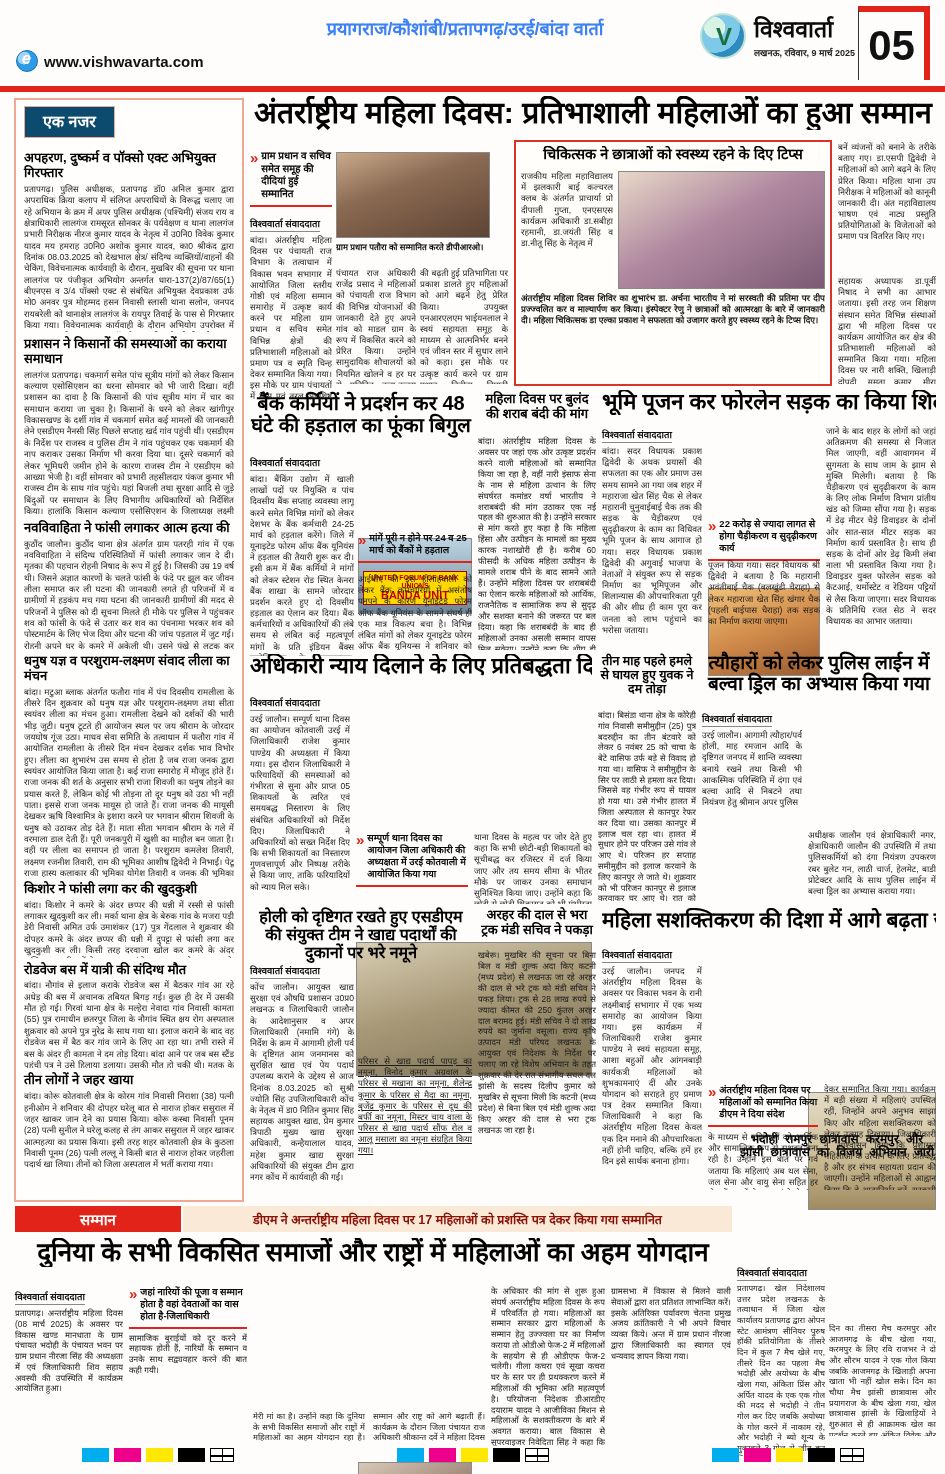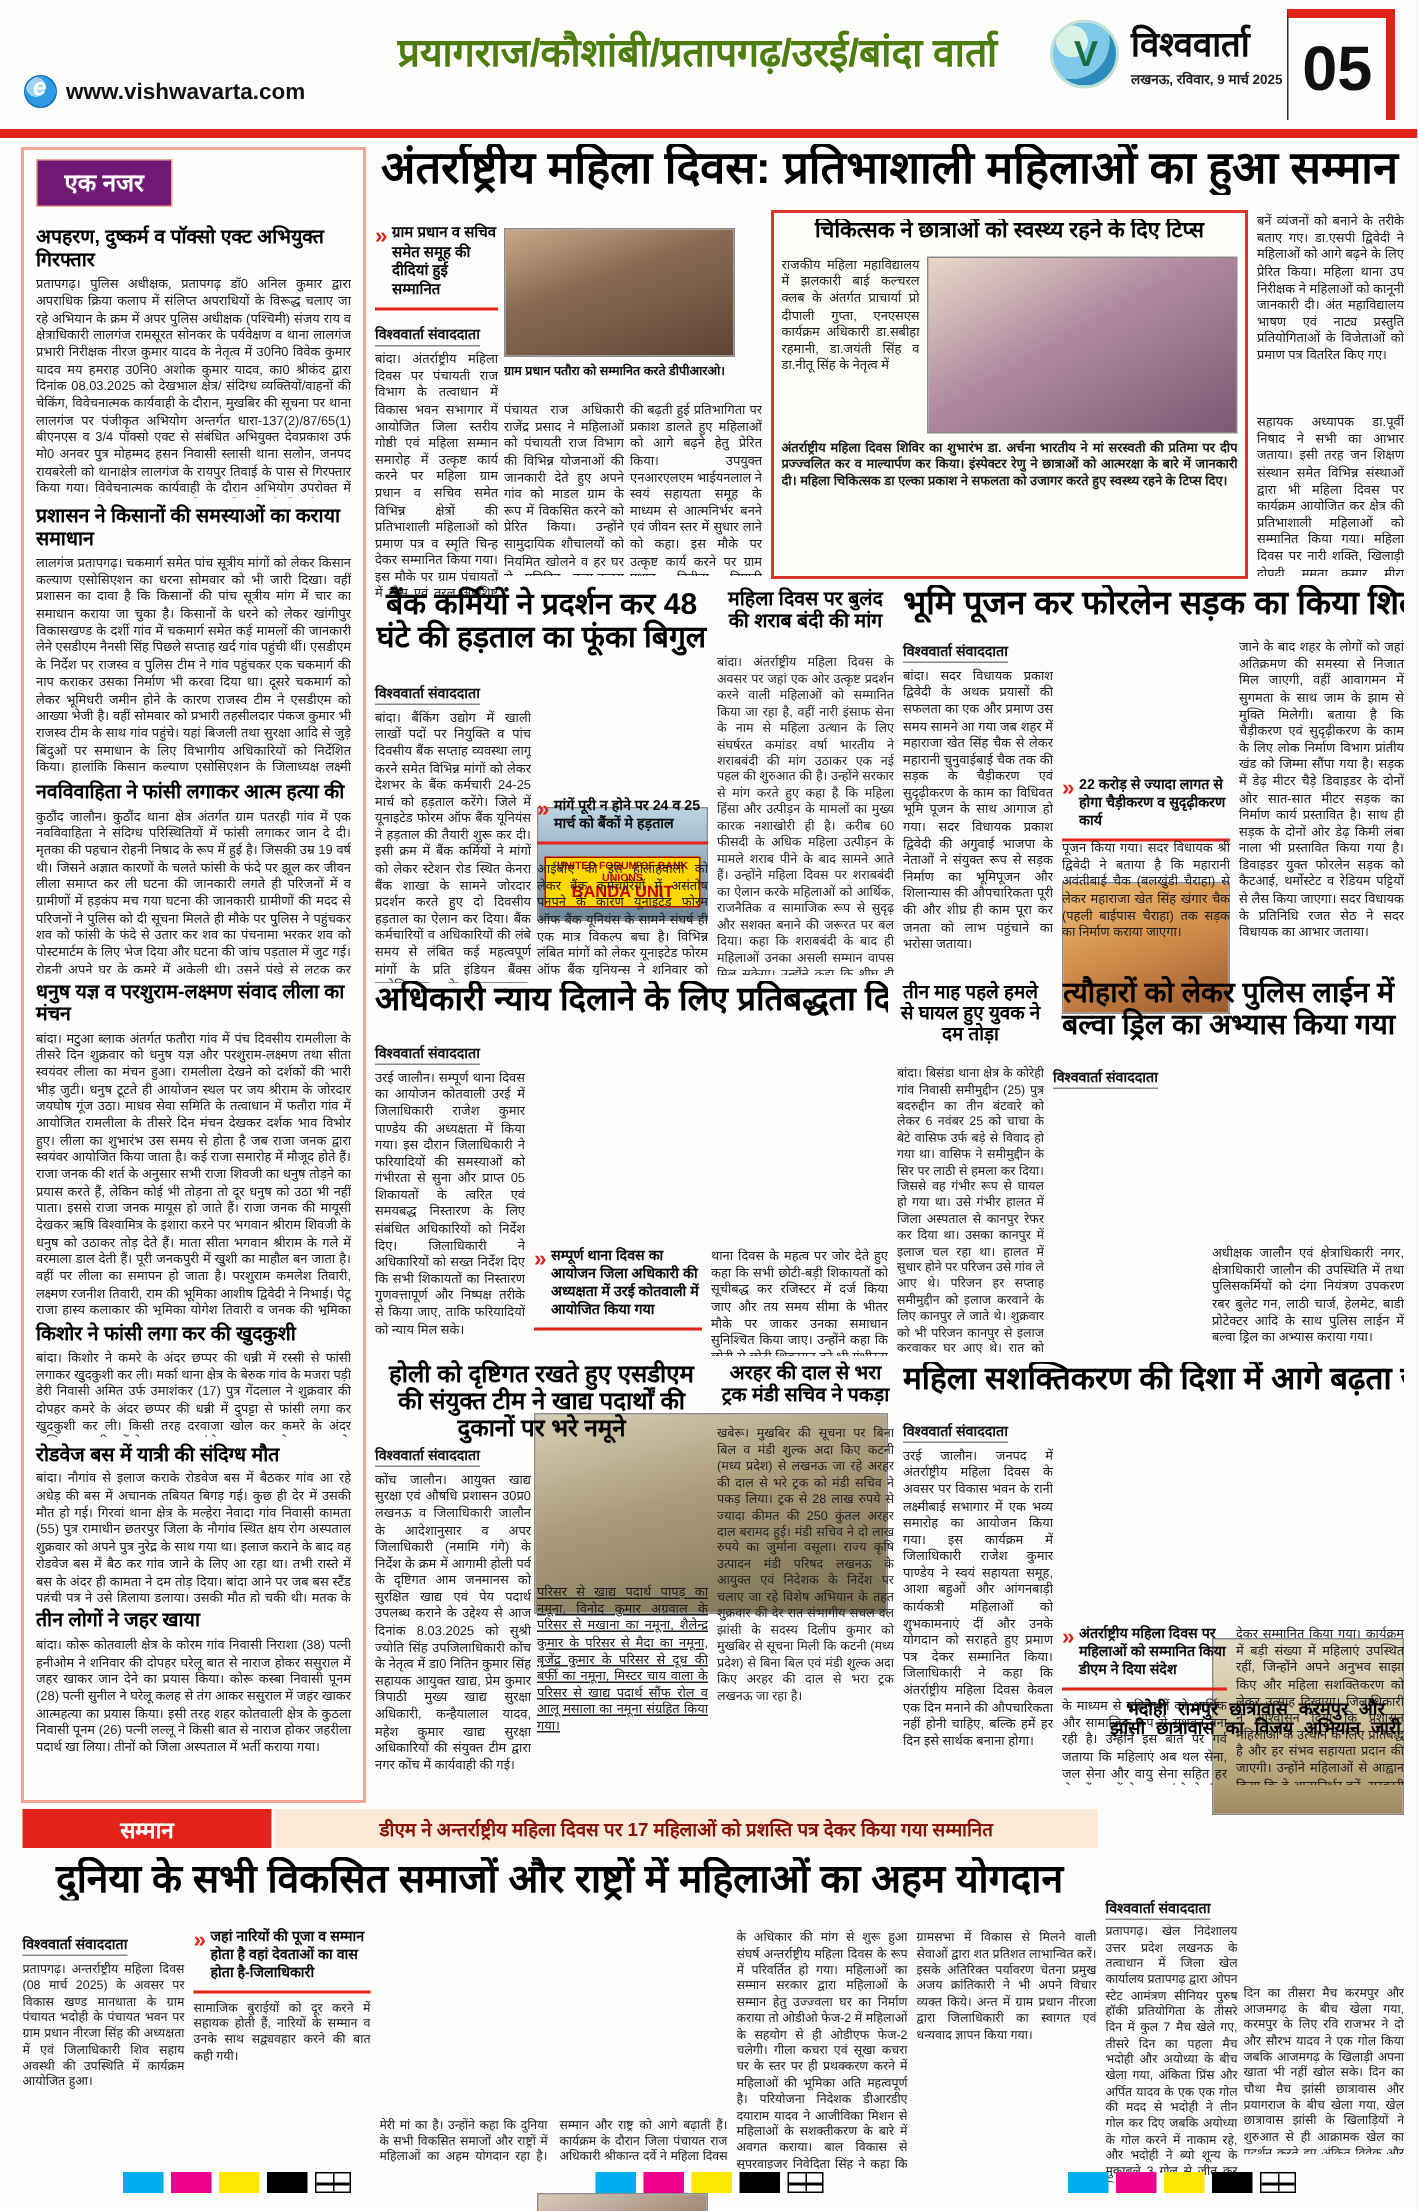--- a/index.html
+++ b/index.html
@@ -8,37 +8,37 @@
   .page { position:relative; width:945px; height:1474px; background:#fffdfb; margin:0 auto; overflow:hidden; }
 
   
   .site { position:absolute; left:16px; top:50px; display:flex; align-items:center; gap:6px; }
   .ie-icon { width:22px; height:22px; border-radius:50%;
     background:radial-gradient(circle at 35% 35%, #9ed3f5 0 35%, #2e9be6 36% 75%, #1273b8 76%);
     position:relative; border:1px solid #1273b8; }
   .ie-icon::after { content:"e"; position:absolute; left:5px; top:-1px; color:#fff; font-weight:bold; font-size:16px; font-style:italic; }
   .site span { font-weight:bold; font-size:15px; color:#111; }
   .region-line { position:absolute; left:240px; top:16px; width:450px; text-align:center;
-    font-size:26px; font-weight:800; color:#4d7c0f; white-space:nowrap; overflow:hidden; }
+    font-size:18px; font-weight:800; color:#3b82f6; white-space:nowrap; overflow:hidden; }
   .brand { position:absolute; left:700px; top:12px; display:flex; align-items:flex-end; gap:8px; }
   .logo-globe { width:46px; height:46px; border-radius:50%;
     background:radial-gradient(circle at 30% 30%, #d8f3e6 0 25%, #7fc9e8 26% 60%, #2e8bc0 61%); border:2px solid #bfe2d6; position:relative; }
   .logo-globe::after { content:"V"; position:absolute; left:14px; top:8px; font-size:24px; font-weight:800; color:#1b6e43; }
   .brand-col .brand-name { font-size:23px; font-weight:800; color:#0a0a0a; }
   .brand-col .brand-date { font-size:9px; font-weight:bold; color:#222; margin-top:2px; }
   .pageno { position:absolute; left:858px; top:6px; width:72px; height:74px;
     border-top:6px solid #e2231a; border-right:6px solid #e2231a; border-left:1px solid #333;
     display:flex; align-items:center; justify-content:center;
     font-size:42px; font-weight:800; color:#111;text-align:center; }
   .red-rule { position:absolute; left:0; top:86px; width:945px; height:6px; background:#e2231a; }
 
   
   .one-glance { position:absolute; left:14px; top:98px; width:230px; height:1104px;
     border:2px solid #f0a894; padding:6px 8px; overflow:hidden; background:#fffefc; }
-  .og-tab { display:inline-block; background:#701a75; color:#fff; font-size:16px; font-weight:800;
+  .og-tab { display:inline-block; background:#0c4a6e; color:#fff; font-size:16px; font-weight:800;
     padding:3px 18px 5px; border:1px solid #f0a894; outline:2px solid #fff; margin-bottom:8px; }
   .og-item h3 { font-size:13px; font-weight:800; color:#000; margin:5px 0 3px; line-height:1.15; }
   .og-item p { font-size:8.6px; line-height:1.32; text-align:justify; color:#1c1c1c; overflow:hidden; }
   .og-b1{height:148px} .og-b2{height:146px} .og-b3{height:110px} .og-b4{height:190px}
   .og-b5{height:58px} .og-b6{height:88px} .og-b7{height:88px}
 
   
   .abs { position:absolute; }
   .hl { font-weight:800; color:#000; line-height:1.12; }
   .center { text-align:center; }
@@ -204,20 +204,21 @@
     <span>सम्पूर्ण थाना दिवस का आयोजन जिला अधिकारी की अध्यक्षता में उरई कोतवाली में आयोजित किया गया</span>
     </div>
   <p class="bodytx abs" style="left:474px;top:832px;width:118px;height:72px;">थाना दिवस के महत्व पर जोर देते हुए कहा कि सभी छोटी-बड़ी शिकायतों को सूचीबद्ध कर रजिस्टर में दर्ज किया जाए और तय समय सीमा के भीतर मौके पर जाकर उनका समाधान सुनिश्चित किया जाए। उन्होंने कहा कि छोटी से छोटी शिकायत को भी गंभीरता से लिया जाना चाहिए। इस अवसर पर एसएचओ अरुण कुमार राय सहित संबंधित अधिकारी उपस्थित रहे।</p>
 
   <h2 class="abs hl center" style="left:598px;top:654px;width:98px;height:52px;font-size:12.5px;">तीन माह पहले हमले से घायल हुए युवक ने दम तोड़ा</h2>
   <p class="bodytx abs" style="left:598px;top:710px;width:98px;height:194px;font-size:8.3px;">बांदा। बिसंडा थाना क्षेत्र के कोरेही गांव निवासी समीमुद्दीन (25) पुत्र बदरुद्दीन का तीन बंटवारे को लेकर 6 नवंबर 25 को चाचा के बेटे वासिफ उर्फ बड़े से विवाद हो गया था। वासिफ ने समीमुद्दीन के सिर पर लाठी से हमला कर दिया। जिससे वह गंभीर रूप से घायल हो गया था। उसे गंभीर हालत में जिला अस्पताल से कानपुर रेफर कर दिया था। उसका कानपुर में इलाज चल रहा था। हालत में सुधार होने पर परिजन उसे गांव ले आए थे। परिजन हर सप्ताह समीमुद्दीन को इलाज करवाने के लिए कानपुर ले जाते थे। शुक्रवार को भी परिजन कानपुर से इलाज करवाकर घर आए थे। रात को उसकी तबियत बिगड़ गई। जब तक परिजन समझ पाते तब तक उसकी मौत हो गई। मौत की खबर मिलते ही परिजनों में कोहराम मच गया। सूचना पर पहुंची पुलिस ने शव को कब्जे में लेकर पोस्टमार्टम के लिए भेजा।</p>
 
   <h2 class="abs hl center" style="left:702px;top:652px;width:234px;height:52px;font-size:19px;">त्यौहारों को लेकर पुलिस लाईन में बल्वा ड्रिल का अभ्यास किया गया</h2>
   <div class="abs" style="left:702px;top:708px;width:100px;">
     <span class="byline">विश्ववार्ता संवाददाता</span>
+    <p class="bodytx" style="height:180px;">उरई जालौन। आगामी त्यौहार/पर्व होली, माह रमजान आदि के दृष्टिगत जनपद में शान्ति व्यवस्था बनाये रखने तथा किसी भी आकस्मिक परिस्थिति में दंगा एवं बल्वा आदि से निबटने तथा नियंत्रण हेतु श्रीमान अपर पुलिस</p>
   </div>
   <div class="photo ph6 abs" style="left:808px;top:708px;width:128px;height:118px;"></div>
   <p class="bodytx abs" style="left:808px;top:830px;width:128px;height:74px;">अधीक्षक जालौन एवं क्षेत्राधिकारी नगर, क्षेत्राधिकारी जालौन की उपस्थिति में तथा पुलिसकर्मियों को दंगा नियंत्रण उपकरण रबर बुलेट गन, लाठी चार्ज, हेलमेट, बाडी प्रोटेक्टर आदि के साथ पुलिस लाईन में बल्वा ड्रिल का अभ्यास कराया गया।</p>
 
   <h2 class="abs hl center" style="left:250px;top:908px;width:222px;height:48px;font-size:16px;">होली को दृष्टिगत रखते हुए एसडीएम की संयुक्त टीम ने खाद्य पदार्थों की दुकानों पर भरे नमूने</h2>
   <div class="abs" style="left:250px;top:960px;width:104px;">
     <span class="byline">विश्ववार्ता संवाददाता</span>
     <p class="bodytx" style="height:226px;">कोंच जालौन। आयुक्त खाद्य सुरक्षा एवं औषधि प्रशासन उ0प्र0 लखनऊ व जिलाधिकारी जालौन के आदेशानुसार व अपर जिलाधिकारी (नमामि गंगे) के निर्देश के क्रम में आगामी होली पर्व के दृष्टिगत आम जनमानस को सुरक्षित खाद्य एवं पेय पदार्थ उपलब्ध कराने के उद्देश्य से आज दिनांक 8.03.2025 को सुश्री ज्योति सिंह उपजिलाधिकारी कोंच के नेतृत्व में डा0 नितिन कुमार सिंह सहायक आयुक्त खाद्य, प्रेम कुमार त्रिपाठी मुख्य खाद्य सुरक्षा अधिकारी, कन्हैयालाल यादव, महेश कुमार खाद्य सुरक्षा अधिकारियों की संयुक्त टीम द्वारा नगर कोंच में कार्यवाही की गई।</p>
   </div>
   <div class="photo ph7 abs" style="left:358px;top:960px;width:114px;height:92px;"></div>

